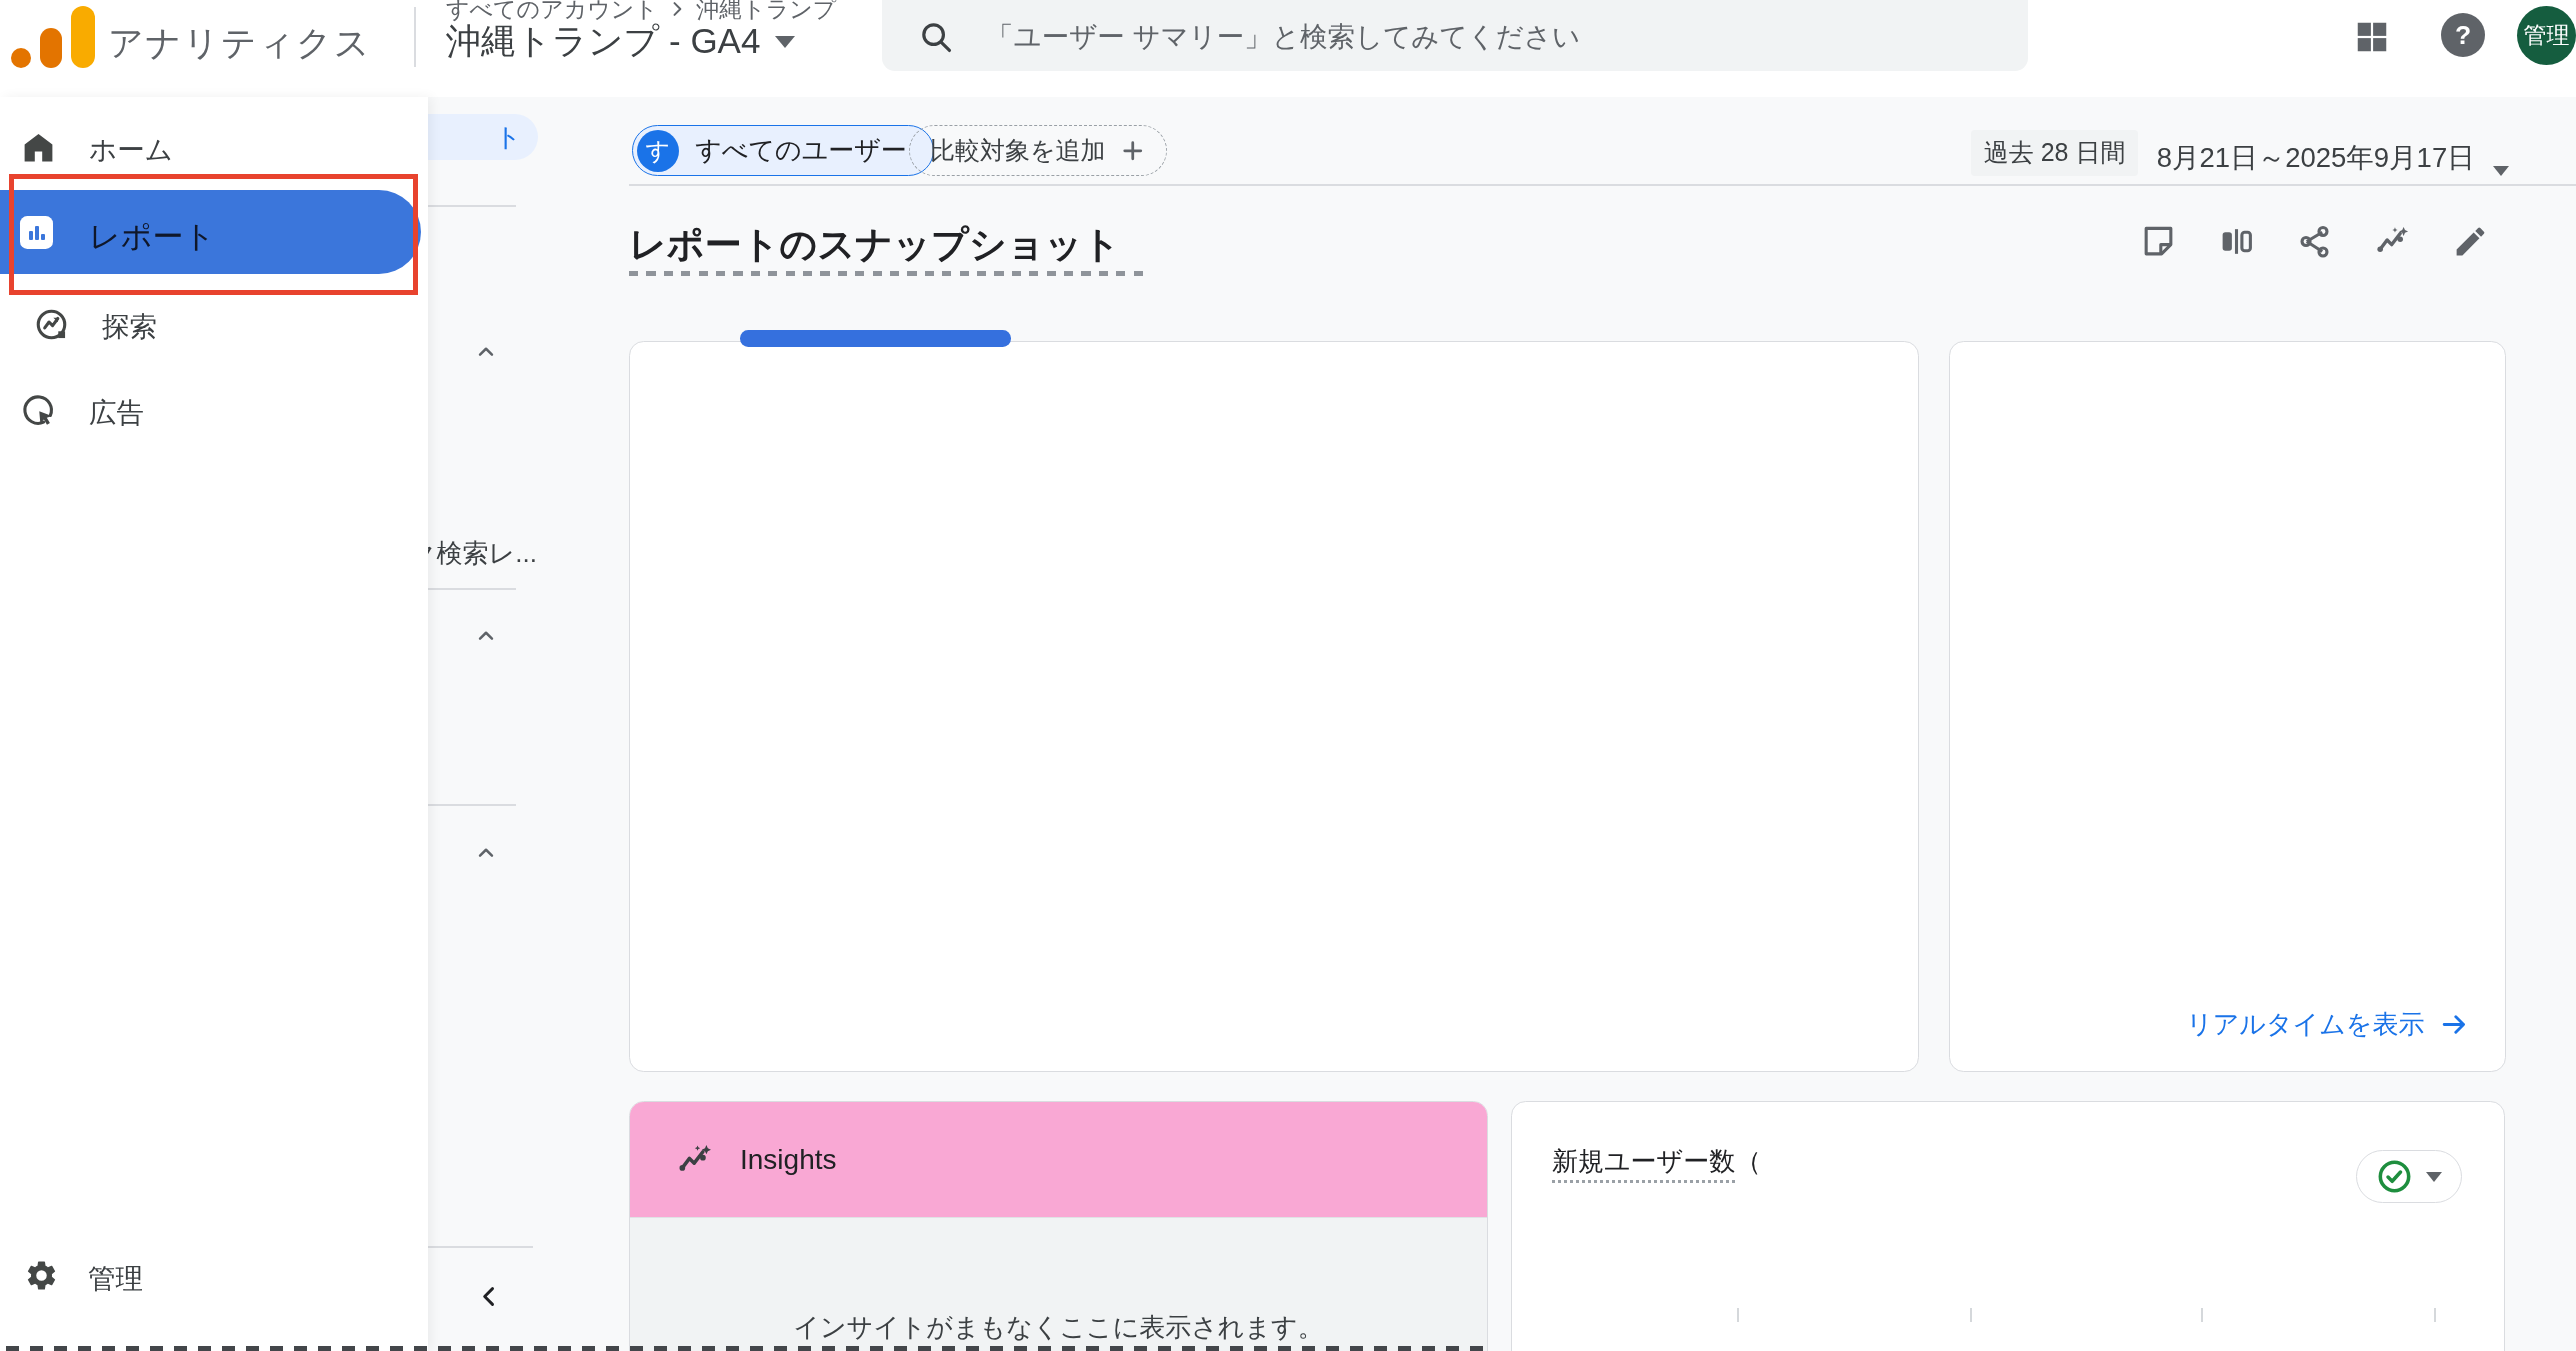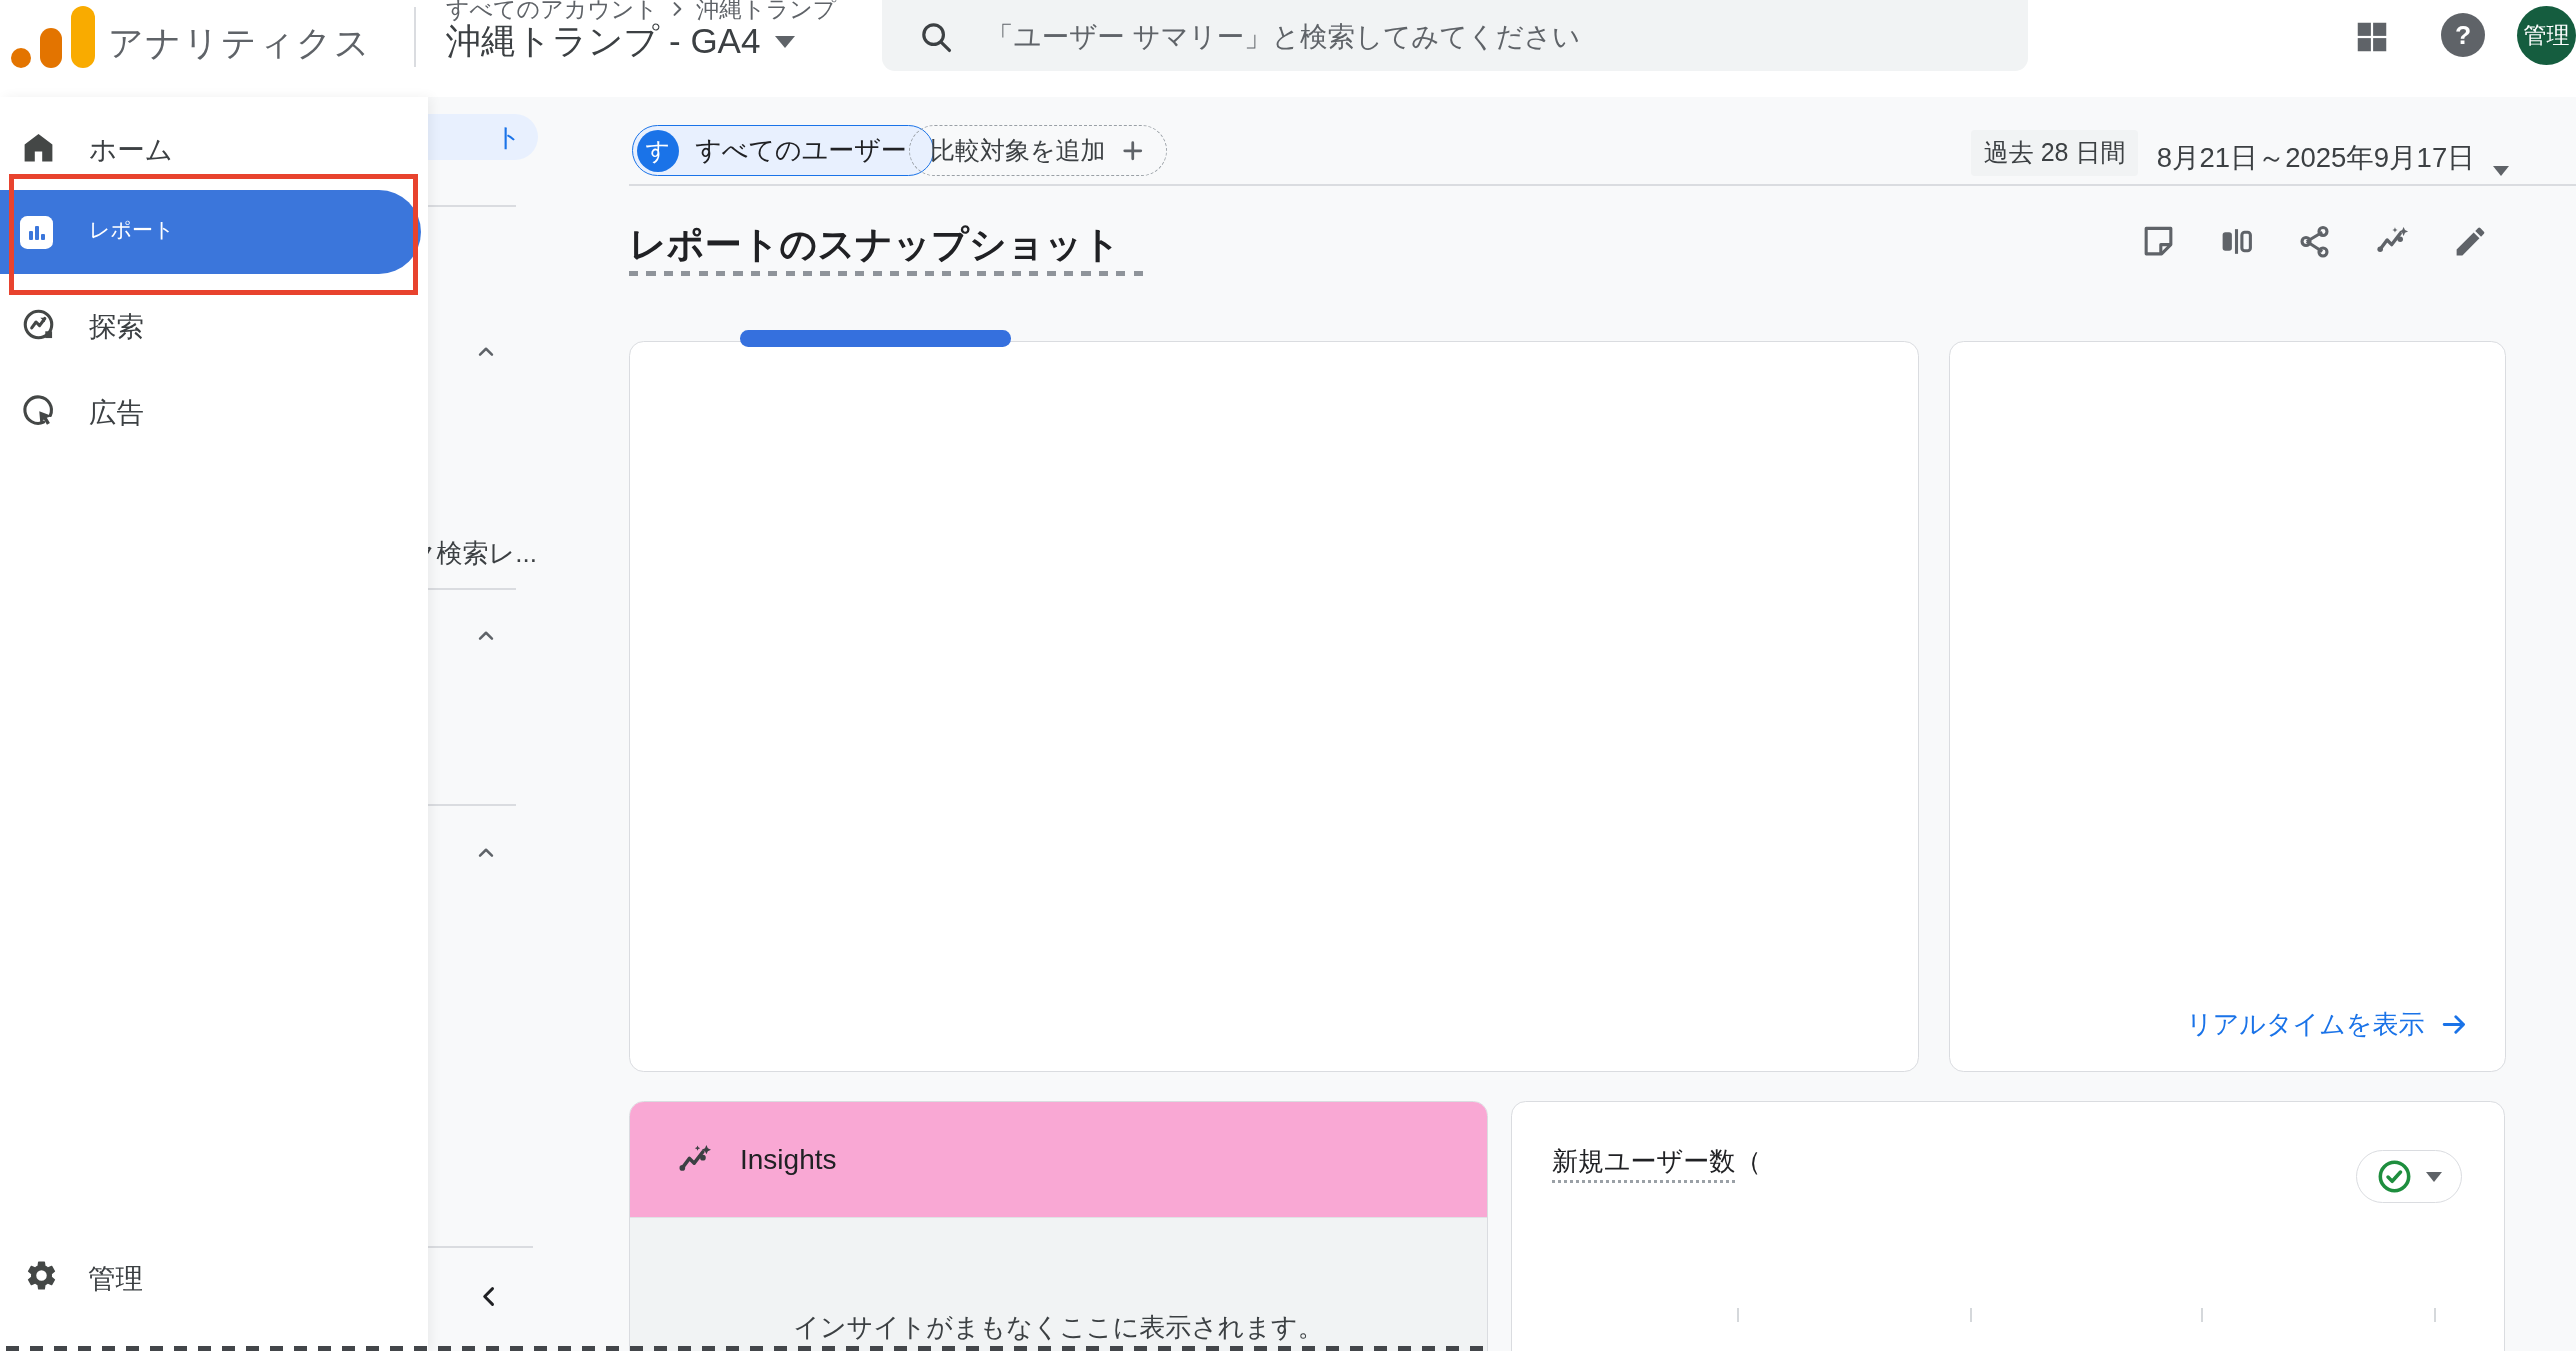--- a/index.html
+++ b/index.html
@@ -44,21 +44,21 @@
   .strip-trunc { left:410px; top:536px; font-size:26px; color:#3c4043; z-index:2; white-space:nowrap; }
   .collapse-btn { left:475px; top:1282px; color:#202124; z-index:2; }
 
   
   .drawer { left:0; top:97px; width:428px; height:1254px; background:#fff; z-index:30; box-shadow:3.7px 0 11px rgba(0,0,0,.06); }
   .drawer-item-label { position:absolute; left:89px; font-size:27.5px; color:#3c4043; white-space:nowrap; }
   .drawer-icon { position:absolute; left:20px; color:#444746; }
   .active-pill { position:absolute; left:0; top:93px; width:421px; height:84px; background:#3b76db; border-radius:0 42px 42px 0; }
   .active-pill .icon-tile { position:absolute; left:20px; top:26px; width:33px; height:33px; background:#fff; border-radius:7.3px;
                             display:flex; align-items:center; justify-content:center; }
-  .active-pill .label { position:absolute; left:89px; top:26px; font-size:21px; color:#ffffff; }
+  .active-pill .label { position:absolute; left:89px; top:26px; font-size:31px; color:#0f172a; }
   .annotation-rect { left:9.2px; top:174px; width:409px; height:121px; border:5.5px solid #e8432e; z-index:60; }
 
   
   .chip-all-users { left:632px; top:125px; height:51px; border-radius:26px; background:#e8f0fe; border:1.8px solid #1a73e8; z-index:3;
                     display:flex; align-items:center; gap:16.5px; padding:0 26px 0 3.7px; }
   .chip-avatar { width:42px; height:42px; border-radius:50%; background:#1a73e8; color:#fff; font-size:24px;
                  display:flex; align-items:center; justify-content:center; }
   .chip-all-users .label { font-size:26px; color:#202124; white-space:nowrap; }
   .chip-add { left:909px; top:125px; height:51px; border-radius:26px; border:1.8px dashed #9aa0a6; z-index:3;
               display:flex; align-items:center; gap:13px; padding:0 20px; color:#3c4043; }
@@ -258,21 +258,21 @@
     <span class="icon-tile">
       <svg width="24" height="24" viewBox="0 0 24 24">
           <rect x="4" y="10" width="4" height="9" rx="1" fill="#3b76db"></rect>
           <rect x="10" y="5" width="4" height="14" rx="1" fill="#3b76db"></rect>
           <rect x="16" y="13" width="4" height="6" rx="1" fill="#3b76db"></rect>
         </svg>
     </span>
     <span class="label">レポート</span>
   </div>
 
-  <div style="position:absolute; left:0; top:203px; width:100%; height:51px;">
+  <div style="position:absolute; left:13px; top:203px; width:100%; height:51px;">
     <span class="drawer-icon" style="top:5.5px;">
       <svg width="37" height="37" viewBox="0 0 24 24">
           <circle cx="12" cy="12" r="8.6" fill="none" stroke="currentColor" stroke-width="2"></circle>
           <path d="M7.6 14.2l2.8-3.8 2.3 2.3 3.4-4.6" fill="none" stroke="currentColor" stroke-width="2" stroke-linecap="round" stroke-linejoin="round"></path>
           <path d="M13.2 7.6h3v3z" fill="currentColor"></path>
           <rect x="16.4" y="16.4" width="4.4" height="4.4" fill="currentColor"></rect>
         </svg>
     </span>
     <span class="drawer-item-label" style="top:9.2px;">探索</span>
   </div>

